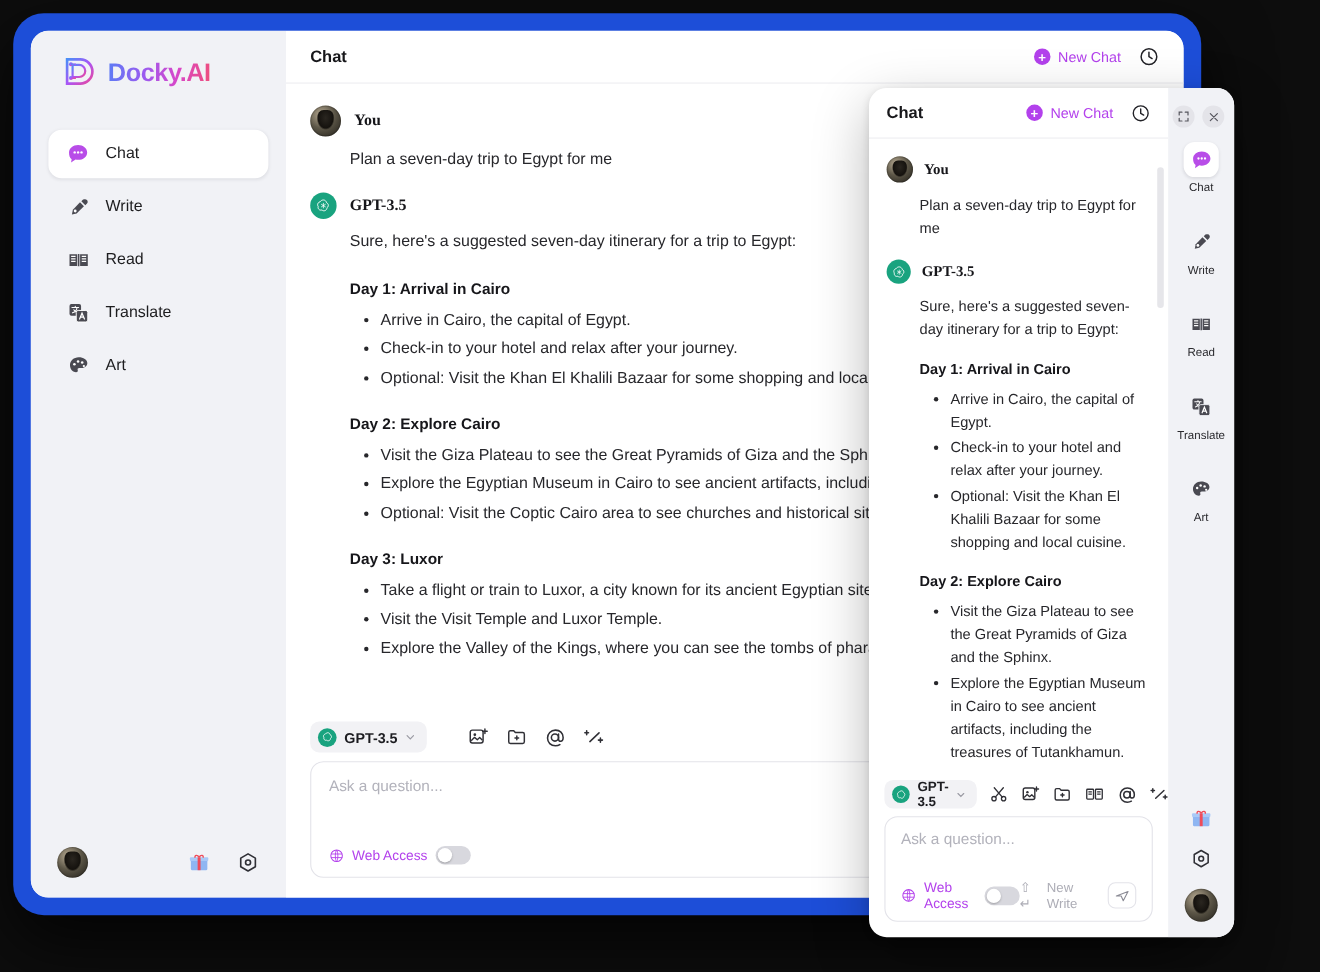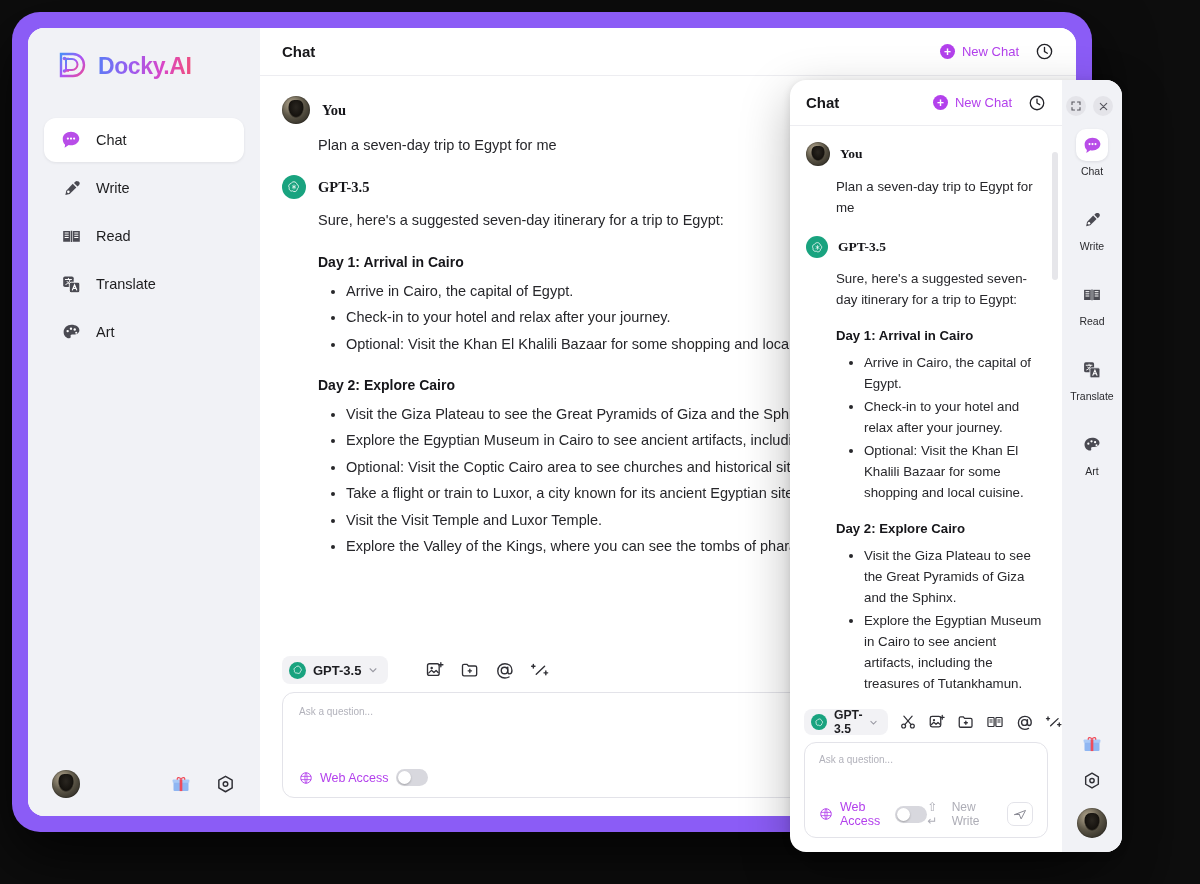--- a/index.html
+++ b/index.html
@@ -8,21 +8,21 @@
     background: #0d0d0d;
     font-family: "Liberation Sans", sans-serif;
     overflow: hidden;
   }
   .stage { position: relative; width: 1200px; height: 884px; }
 
   
   .frame {
     position: absolute; left: 12px; top: 12px;
     width: 1080px; height: 820px;
-    background: #8b5cf6;
+    background: #1d4ed8;
     border-radius: 28px;
     box-shadow: 0 24px 60px rgba(0,0,0,.75);
   }
   .frame-inner {
     position: absolute; left: 16px; top: 16px;
     width: 1048px; height: 788px;
     background: #ffffff;
     border-radius: 16px;
     overflow: hidden;
     display: flex;
@@ -104,21 +104,21 @@
     display: flex; align-items: center; gap: 7px; height: 28px; padding: 0 10px 0 7px;
     background: #f2f2f5; border-radius: 8px; font-size: 13px; font-weight: bold; color: #1d1d21; cursor: pointer;
   }
   .model-dot { width: 17px; height: 17px; border-radius: 50%; background: #19a37f; display:flex; align-items:center; justify-content:center; flex:0 0 17px;}
   .tool-ico { width: 21px; height: 21px; cursor: pointer; display:flex; align-items:center; justify-content:center;}
   .tool-gap { width: 8px; }
   .input-box {
     border: 1px solid #e3e3e9; border-radius: 12px; padding: 13px 16px 11px;
     min-height: 106px; display: flex; flex-direction: column;
   }
-  .placeholder { font-size: 10px; color: #b2b2bb; }
+  .placeholder { font-size: 14px; color: #b2b2bb; }
   .input-foot { margin-top: auto; display: flex; align-items: center; padding-top: 14px; }
   .web-access { display: flex; align-items: center; gap: 7px; font-size: 12.5px; color: #b341ec; cursor: pointer; }
   .toggle {
     width: 32px; height: 17px; border-radius: 9px; background: #d8d8de; position: relative; flex: 0 0 32px;
   }
   .toggle::after {
     content:""; position:absolute; left:2px; top:2px; width:13px; height:13px; border-radius:50%; background:#fff;
     box-shadow: 0 1px 2px rgba(0,0,0,.25);
   }
   .newline-hint { margin-left: auto; display: flex; align-items: center; gap: 5px; font-size: 12px; color: #adadb6; }
@@ -323,20 +323,21 @@
                 <li>Optional: Visit the Khan El Khalili Bazaar for some shopping and local cuisine.</li>
               </ul>
 
               <div class="day-title">Day 2: Explore Cairo</div>
               <ul class="bullets">
                 <li>Visit the Giza Plateau to see the Great Pyramids of Giza and the Sphinx.</li>
                 <li>Explore the Egyptian Museum in Cairo to see ancient artifacts, including the treasures of Tutankhamun.</li>
                 <li>Optional: Visit the Coptic Cairo area to see churches and historical sites.</li>
               </ul>
 
+              <div class="day-title">Day 3: Luxor</div>
               <ul class="bullets">
                 <li>Take a flight or train to Luxor, a city known for its ancient Egyptian sites.</li>
                 <li>Visit the Visit Temple and Luxor Temple.</li>
                 <li>Explore the Valley of the Kings, where you can see the tombs of pharaohs.</li>
               </ul>
 
             </div>
           </div>
         </div>
 

